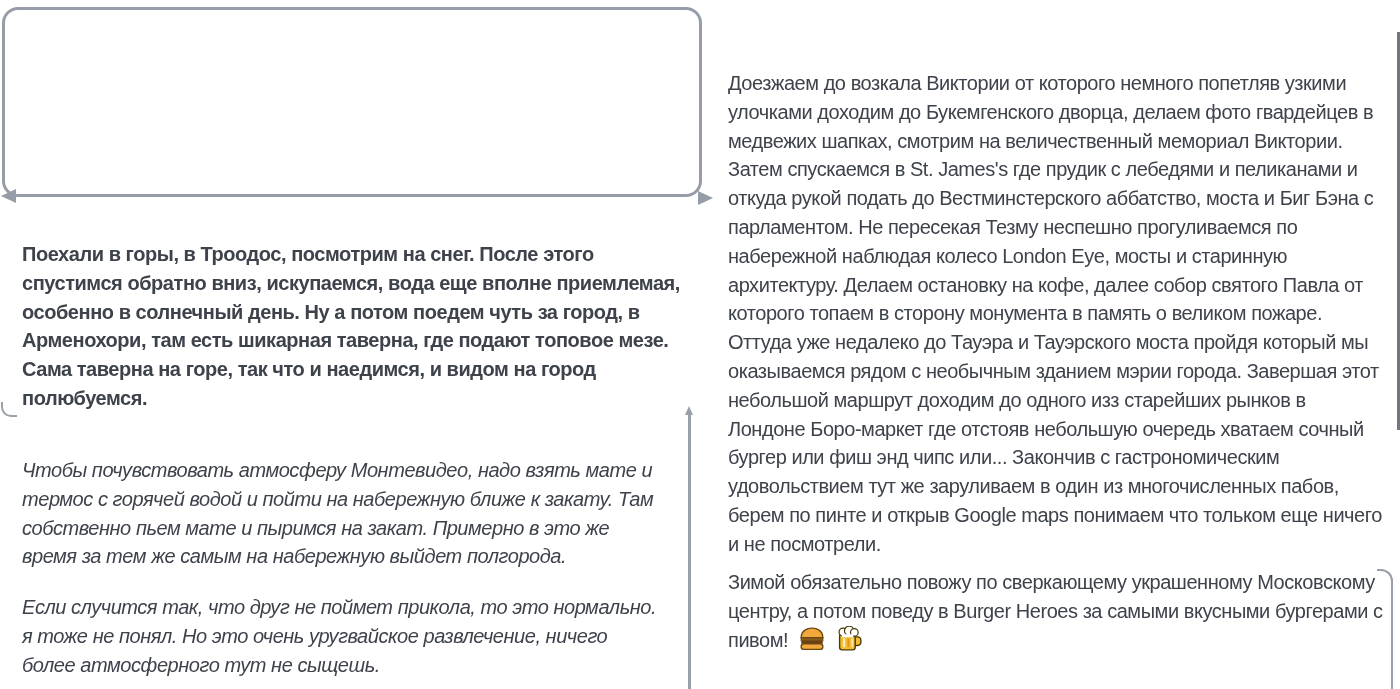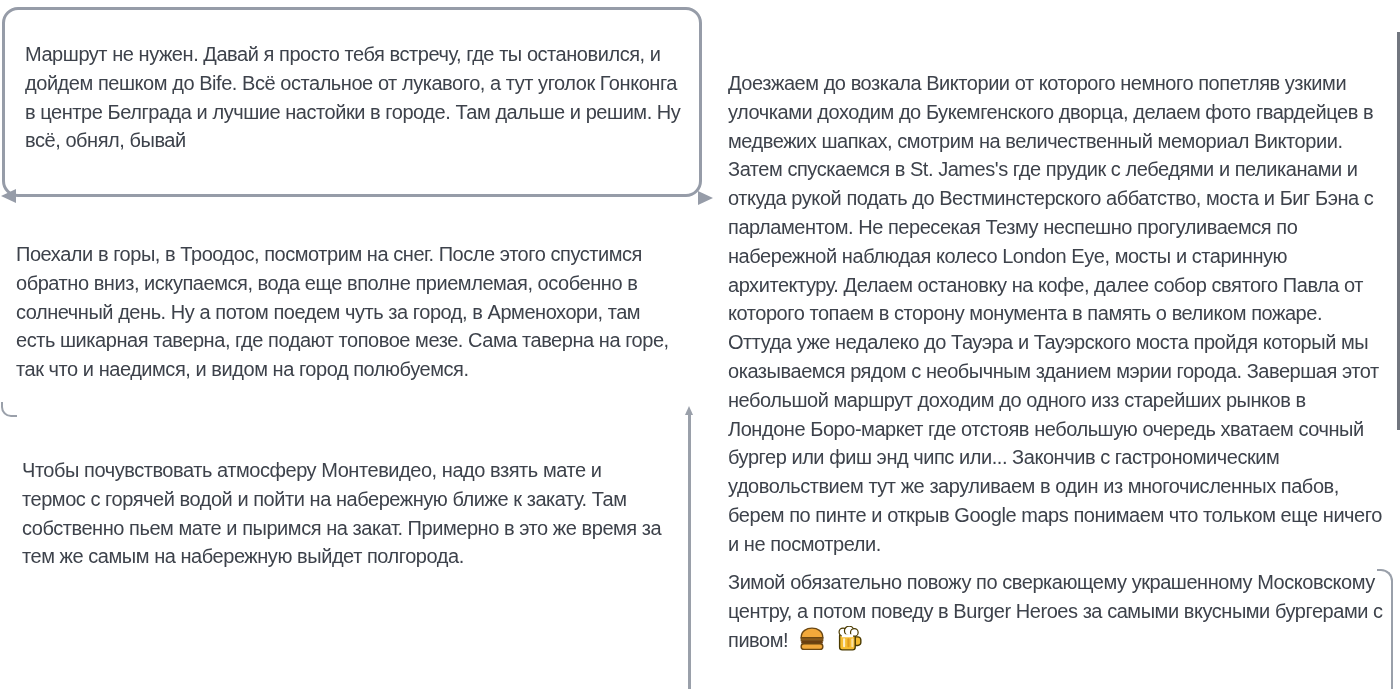--- a/index.html
+++ b/index.html
@@ -41,37 +41,38 @@
     border-right: 15px solid #969ca8;
   }
   .tail-right {
     right: -14px; bottom: -11px;
     border-top: 7px solid transparent;
     border-bottom: 7px solid transparent;
     border-left: 15px solid #969ca8;
   }
   .msg-troodos {
     position: absolute;
-    left: 16px; top: 240px;
+    left: 22px; top: 240px;
     width: 664px;
+    font-weight: bold;
   }
   .corner-hook {
     position: absolute;
     left: 1px; top: 402px;
     width: 14px; height: 13px;
     border-left: 2.5px solid #9aa0aa;
     border-bottom: 2.5px solid #9aa0aa;
     border-bottom-left-radius: 10px;
   }
   .msg-montevideo {
     position: absolute;
     left: 22px; top: 456px;
     width: 642px;
   }
-  .msg-montevideo p { margin: 0 1px 22px 0; }
+  .msg-montevideo p { margin: 0 1px 22px 0; font-style: italic; }
   .bubble3-right-border {
     position: absolute;
     left: 688px; top: 414px;
     width: 2.5px; height: 275px;
     background: #9aa0aa;
   }
   .bubble3-border-tip {
     position: absolute;
     left: 685px; top: 406px;
     width: 0; height: 0;
@@ -111,31 +112,31 @@
     border-right: 2.5px solid #9aa0aa;
     border-top-right-radius: 12px;
   }
 </style>
 </head>
 <body>
 
 <div class="canvas">
 
   <div class="bubble-1">
-    <div class="bubble-text msg-text">Маршрут не нужен. Давай я просто тебя встречу, где ты остановился, и дойдем пешком до Bife. Всё остальное от лукавого, а тут уголок Гонконга в центре Белграда и лучшие настойки в городе. Там дальше и решим. Ну всё, обнял, бывай</div>
     <span class="tail tail-left"></span>
     <span class="tail tail-right"></span>
   </div>
 
   <div class="msg-troodos msg-text">Поехали в горы, в Троодос, посмотрим на снег. После этого спустимся обратно вниз, искупаемся, вода еще вполне приемлемая, особенно в солнечный день. Ну а потом поедем чуть за город, в Арменохори, там есть шикарная таверна, где подают топовое мезе. Сама таверна на горе, так что и наедимся, и видом на город полюбуемся.</div>
 
   <span class="corner-hook"></span>
 
   <div class="msg-montevideo">
     <p class="msg-text">Чтобы почувствовать атмосферу Монтевидео, надо взять мате и термос с горячей водой и пойти на набережную ближе к закату. Там собственно пьем мате и пыримся на закат. Примерно в это же время за тем же самым на набережную выйдет полгорода.</p>
+    <p class="msg-text">Если случится так, что друг не поймет прикола, то это нормально. я тоже не понял. Но это очень уругвайское развлечение, ничего более атмосферного тут не сыщешь.</p>
   </div>
 
   <span class="bubble3-border-tip"></span>
   <div class="bubble3-right-border"></div>
 
   <div class="msg-london msg-text">Доезжаем до возкала Виктории от которого немного попетляв узкими улочками доходим до Букемгенского дворца, делаем фото гвардейцев в медвежих шапках, смотрим на величественный мемориал Виктории. Затем спускаемся в St. James's где прудик с лебедями и пеликанами и откуда рукой подать до Вестминстерского аббатство, моста и Биг Бэна с парламентом. Не пересекая Тезму неспешно прогуливаемся по набережной наблюдая колесо London Eye, мосты и старинную архитектуру. Делаем остановку на кофе, далее собор святого Павла от которого топаем в сторону монумента в память о великом пожаре. Оттуда уже недалеко до Тауэра и Тауэрского моста пройдя который мы оказываемся рядом с необычным зданием мэрии города. Завершая этот небольшой маршрут доходим до одного изз старейших рынков в Лондоне Боро-маркет где отстояв небольшую очередь хватаем сочный бургер или фиш энд чипс или... Закончив с гастрономическим удовольствием тут же заруливаем в один из многочисленных пабов, берем по пинте и открыв Google maps понимаем что тольком еще ничего и не посмотрели.</div>
 
   <div class="msg-moscow msg-text">
     <span>Зимой обязательно повожу по сверкающему украшенному Московскому центру, а потом поведу в Burger Heroes за самыми вкусными бургерами с пивом!</span>
     <svg class="emoji-icon" viewBox="0 0 32 30" aria-hidden="true">

